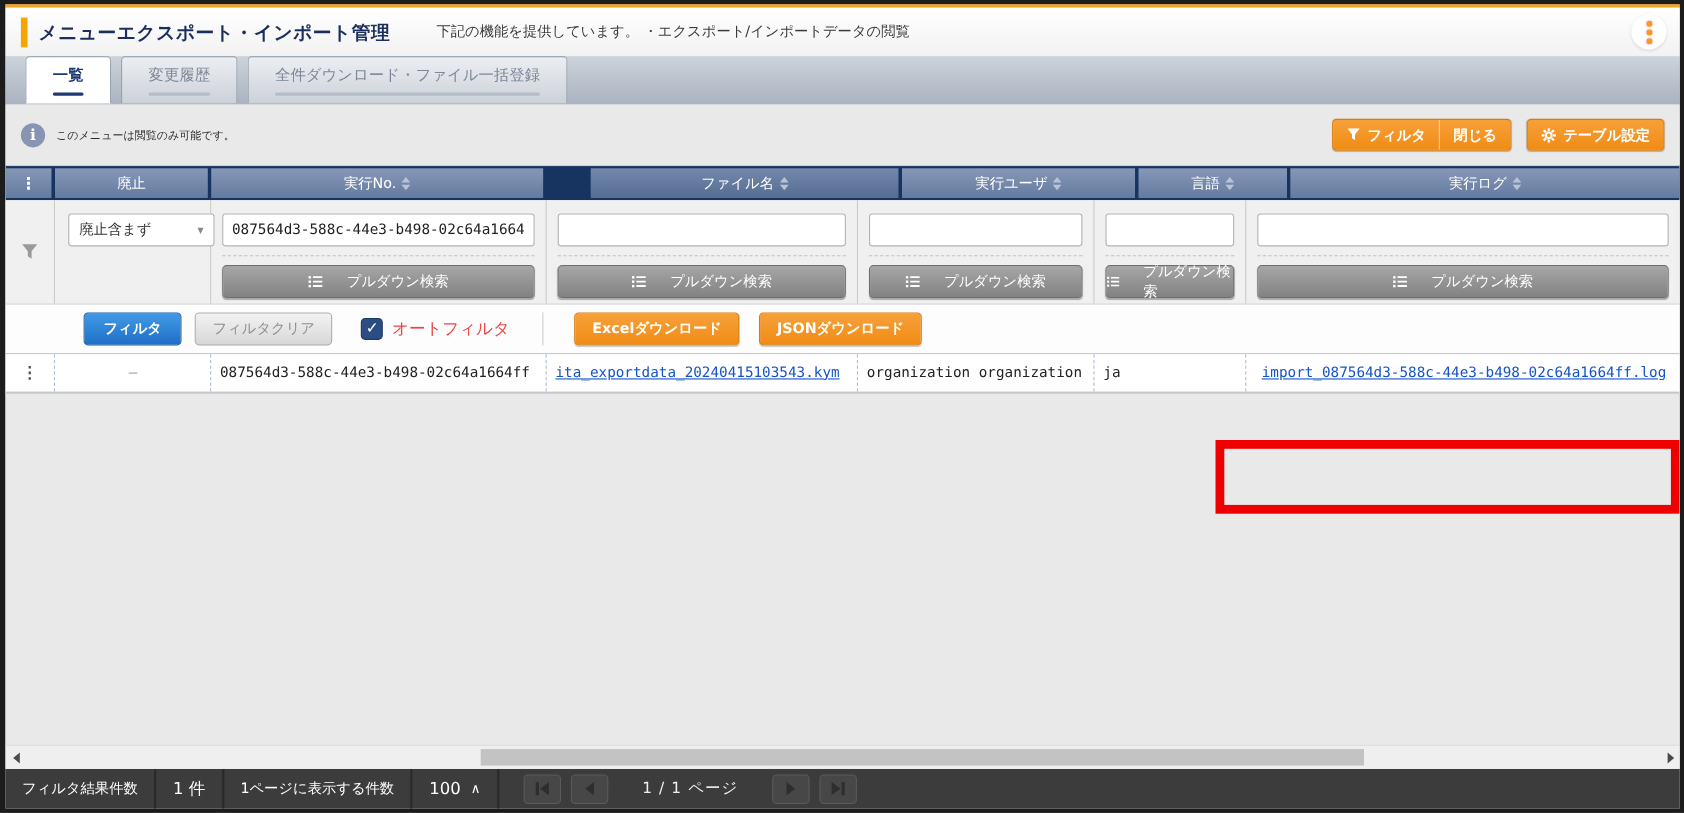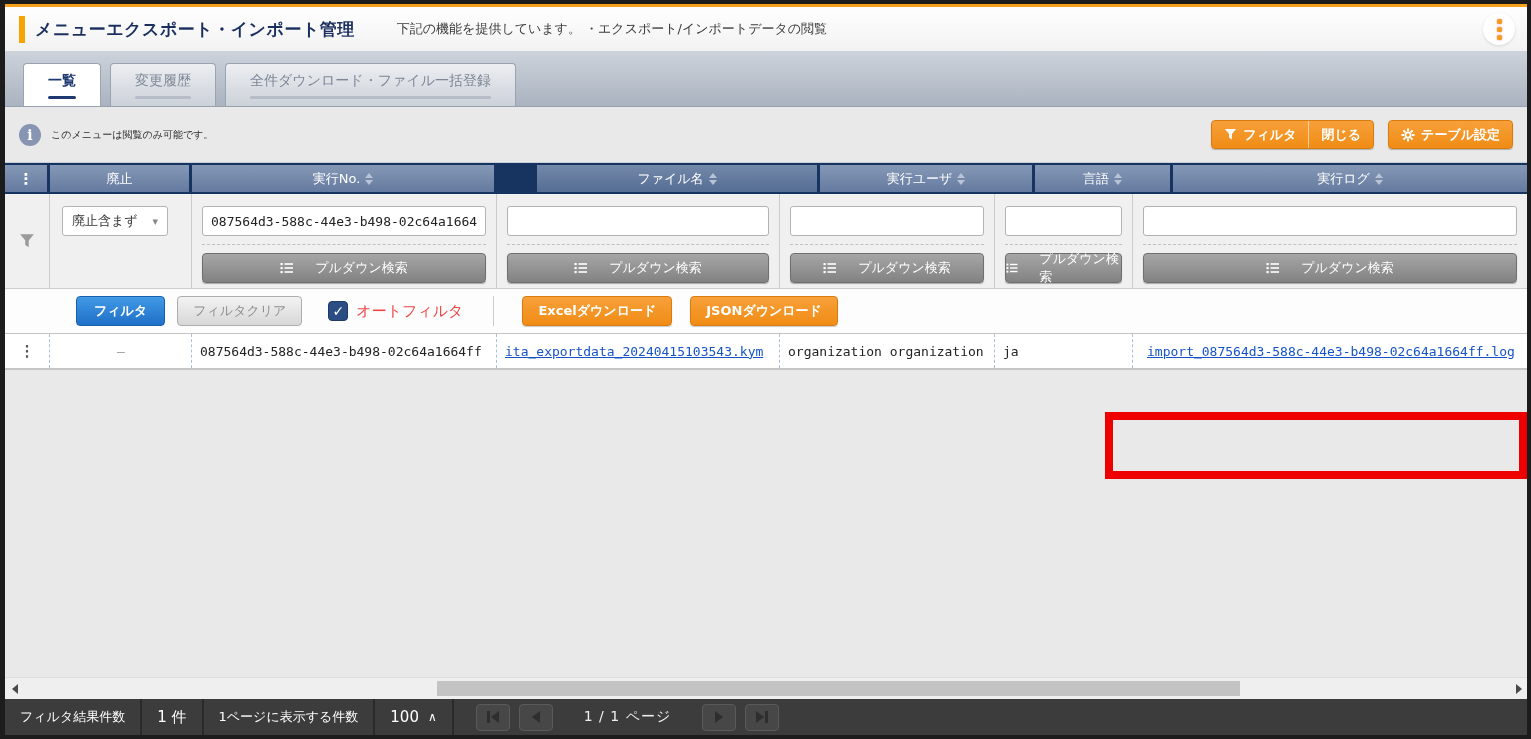--- a/index.html
+++ b/index.html
@@ -17,21 +17,21 @@
   .page-title { font-size:17px; font-weight:bold; color:#1a2f5e; letter-spacing:.5px; }
   .page-desc { margin-left:42px; font-size:13px; color:#3a3a3a; }
   .menu-circle { position:absolute; right:12px; top:6px; width:32px; height:32px;
                  border-radius:50%; background:#fff; box-shadow:0 1px 3px rgba(0,0,0,.12);
                  display:flex; flex-direction:column; align-items:center; justify-content:center;
                  gap:3px; cursor:pointer; }
   .menu-circle .dot { width:5px; height:5px; border-radius:1.5px; background:#f59b1e;
                       box-shadow:0 0 2px rgba(240,110,130,.8); }
 
   
-  .tab-bar { height:56px; background:linear-gradient(#cdd3db,#aab3c0);
+  .tab-bar { height:44px; background:linear-gradient(#cdd3db,#aab3c0);
              border-bottom:1px solid #98a1af; display:flex; align-items:flex-end;
              padding-left:18px; gap:9px; flex:0 0 auto; }
   .tab { height:43px; display:flex; flex-direction:column; align-items:center;
          justify-content:center; border:1px solid #9aa3b1; border-bottom:none;
          border-radius:4px 4px 0 0; padding:0 24px; cursor:pointer; position:relative; }
   .tab .tab-underline { height:3px; width:100%; margin-top:6px; border-radius:2px; }
   .tab.active { background:#ffffff; }
   .tab.active span.lbl { color:#1f3a70; font-weight:bold; font-size:14px; }
   .tab.active .tab-underline { background:#1f3a70; }
   .tab.inactive { background:linear-gradient(#eceef1,#ccd1d9); }
@@ -79,21 +79,21 @@
   .sort .dn { width:0; height:0; border-left:4px solid transparent; border-right:4px solid transparent;
               border-top:5px solid #b9c3d6; }
 
   .filter-row { height:95px; background:#f0f0f0; display:flex;
                 border-bottom:1px solid #cfcfcf; }
   .fcell { border-right:1px solid #cbcbcb; display:flex; flex-direction:column; }
   .fcell:last-child { border-right:none; }
   .funnel-cell { align-items:center; justify-content:center; }
   .fake-select { margin:12px 12px 0; height:30px; background:#fff; border:1px solid #b3b3b3;
                  border-radius:3px; display:flex; align-items:center; justify-content:space-between;
-                 padding:0 9px; font-size:13px; color:#333; cursor:pointer; width:106px; }
+                 padding:0 9px; font-size:13px; color:#333; cursor:pointer; width:133px; }
   .fake-select .caret { color:#888; font-size:11px; }
   .ftext { margin:12px 10px 0; height:30px; border:1px solid #b3b3b3; border-radius:3px;
            padding:0 8px; font-size:13px;
            font-family:"DejaVu Sans Mono","Liberation Mono",monospace; color:#222; }
   .fdash { margin:8px 10px 0; border-top:1px dashed #c0c0c0; height:0; }
   .btn-pulldown { margin:8px 10px 0; height:30px; border:1px solid #6f6f6f; border-radius:4px;
                   background:linear-gradient(#a6a6a6,#828282); color:#fff; font-size:13px;
                   display:flex; align-items:center; justify-content:center; gap:21px;
                   cursor:pointer; box-shadow:0 1px 1px rgba(0,0,0,.3); }
 

